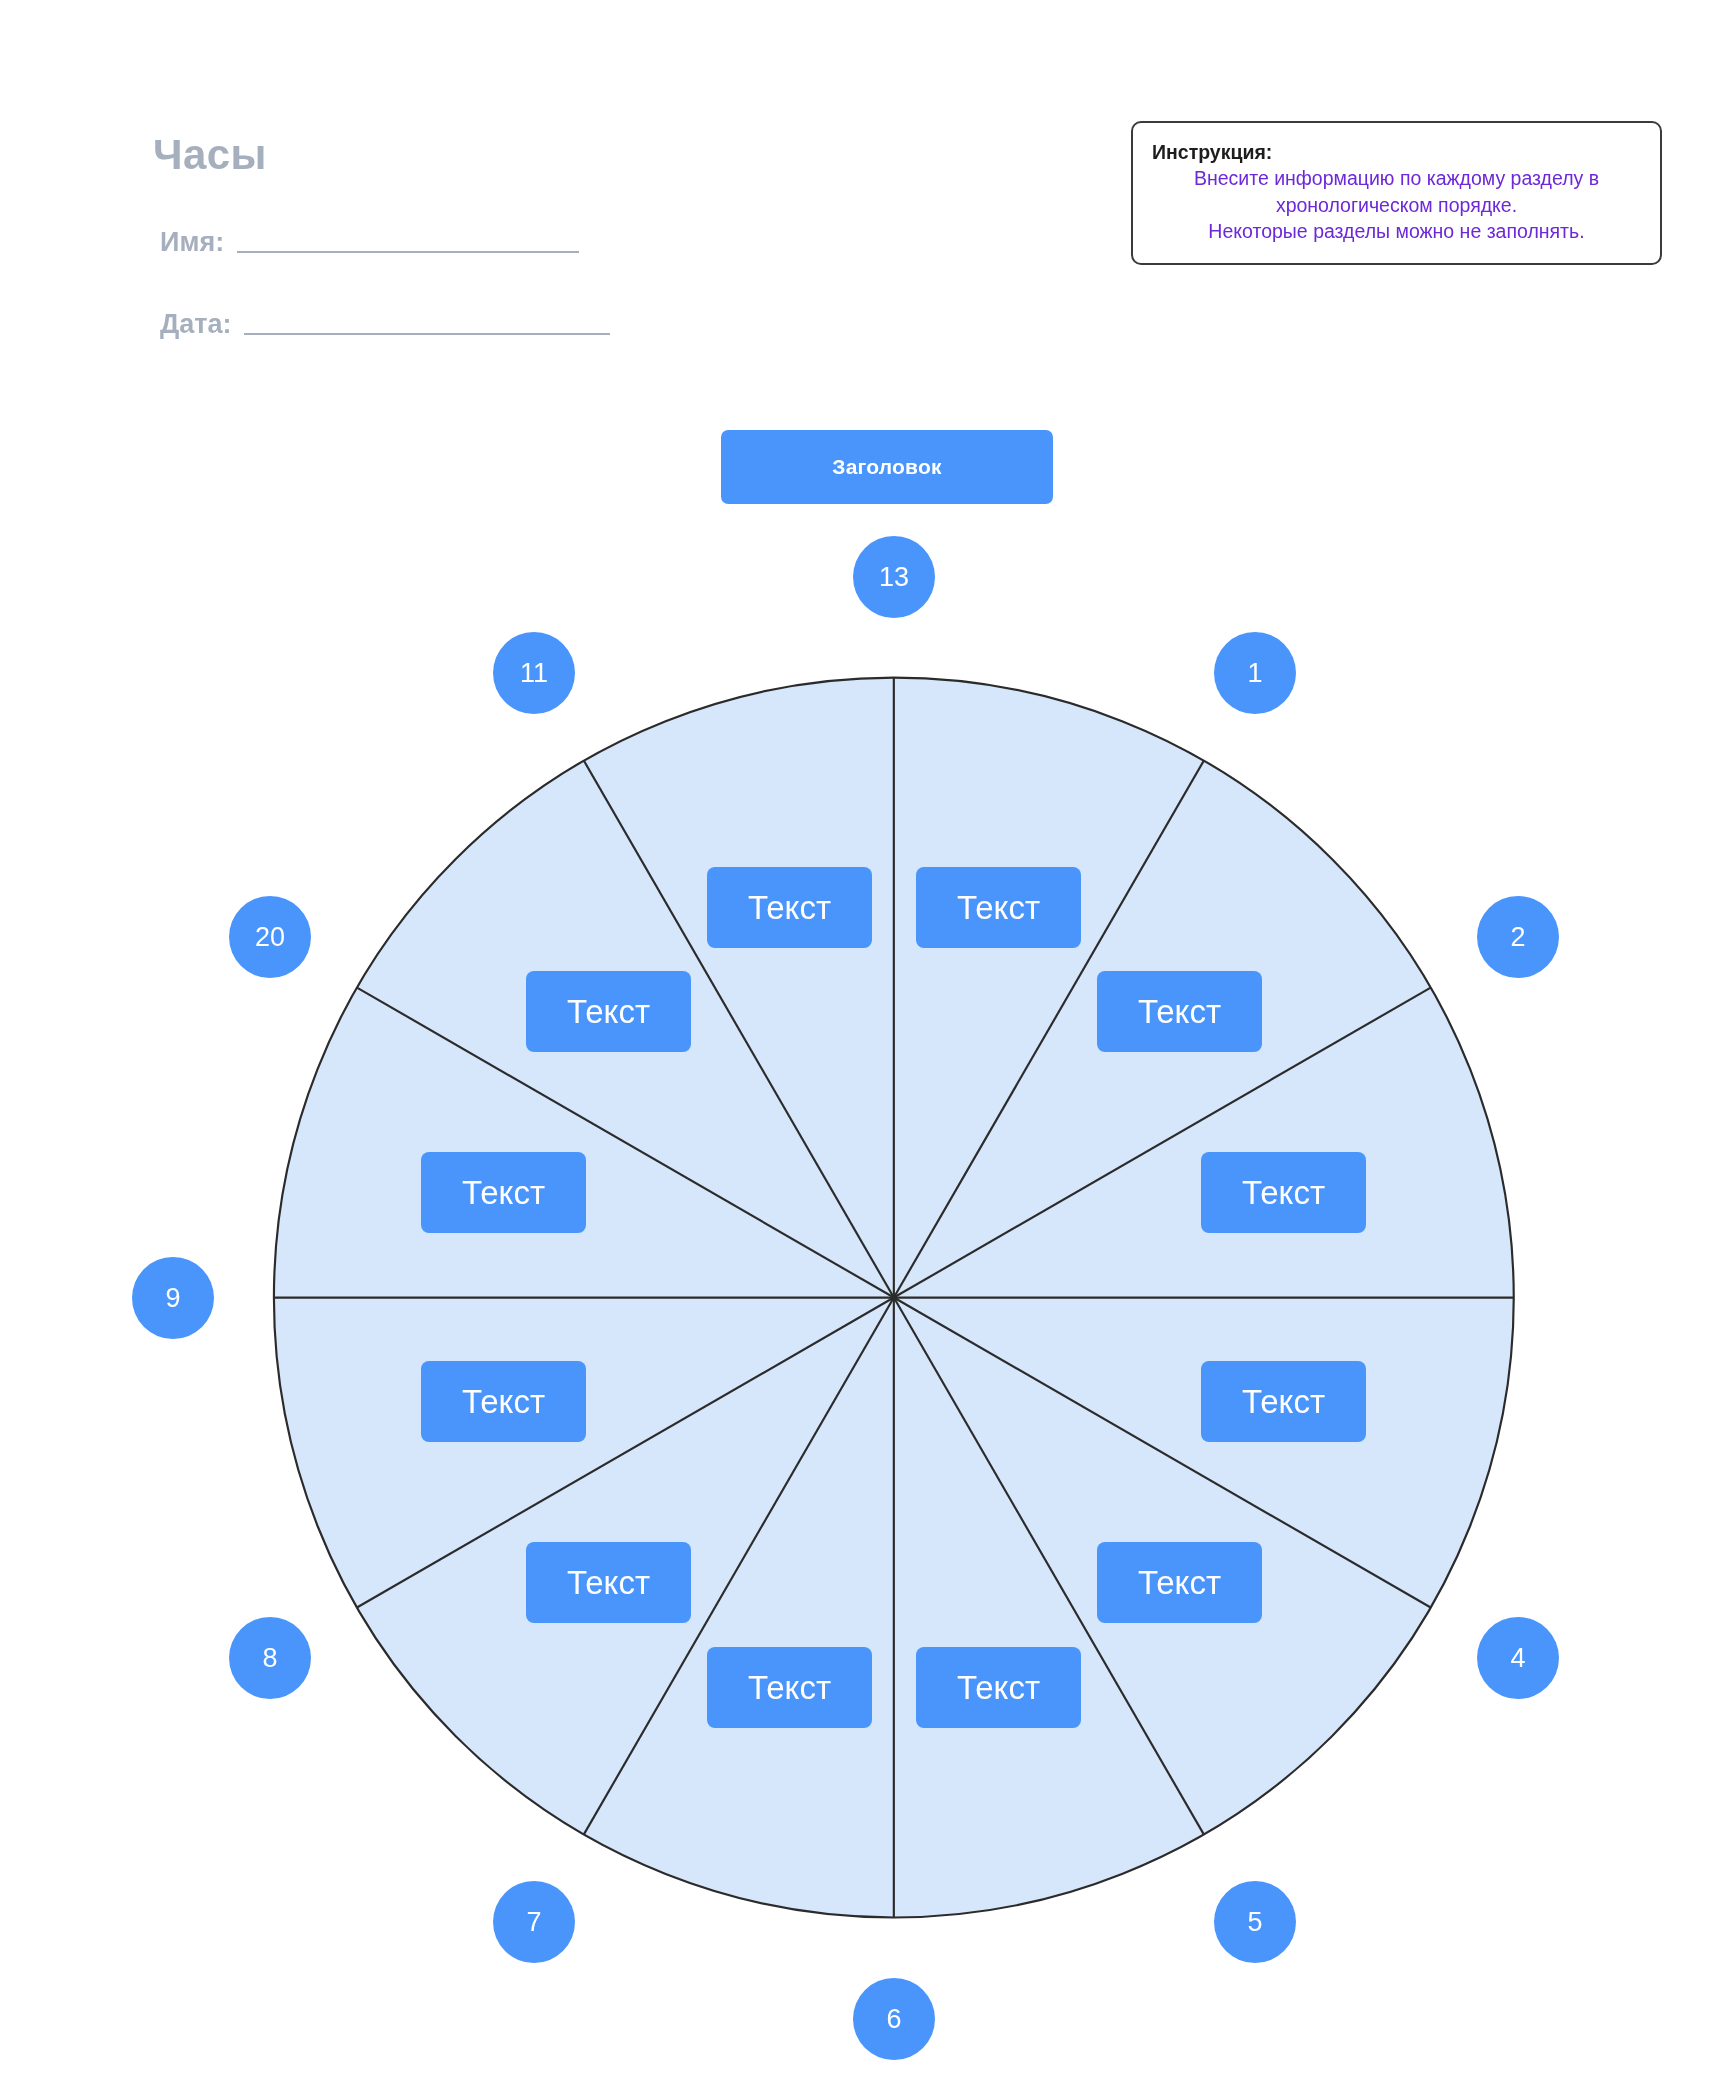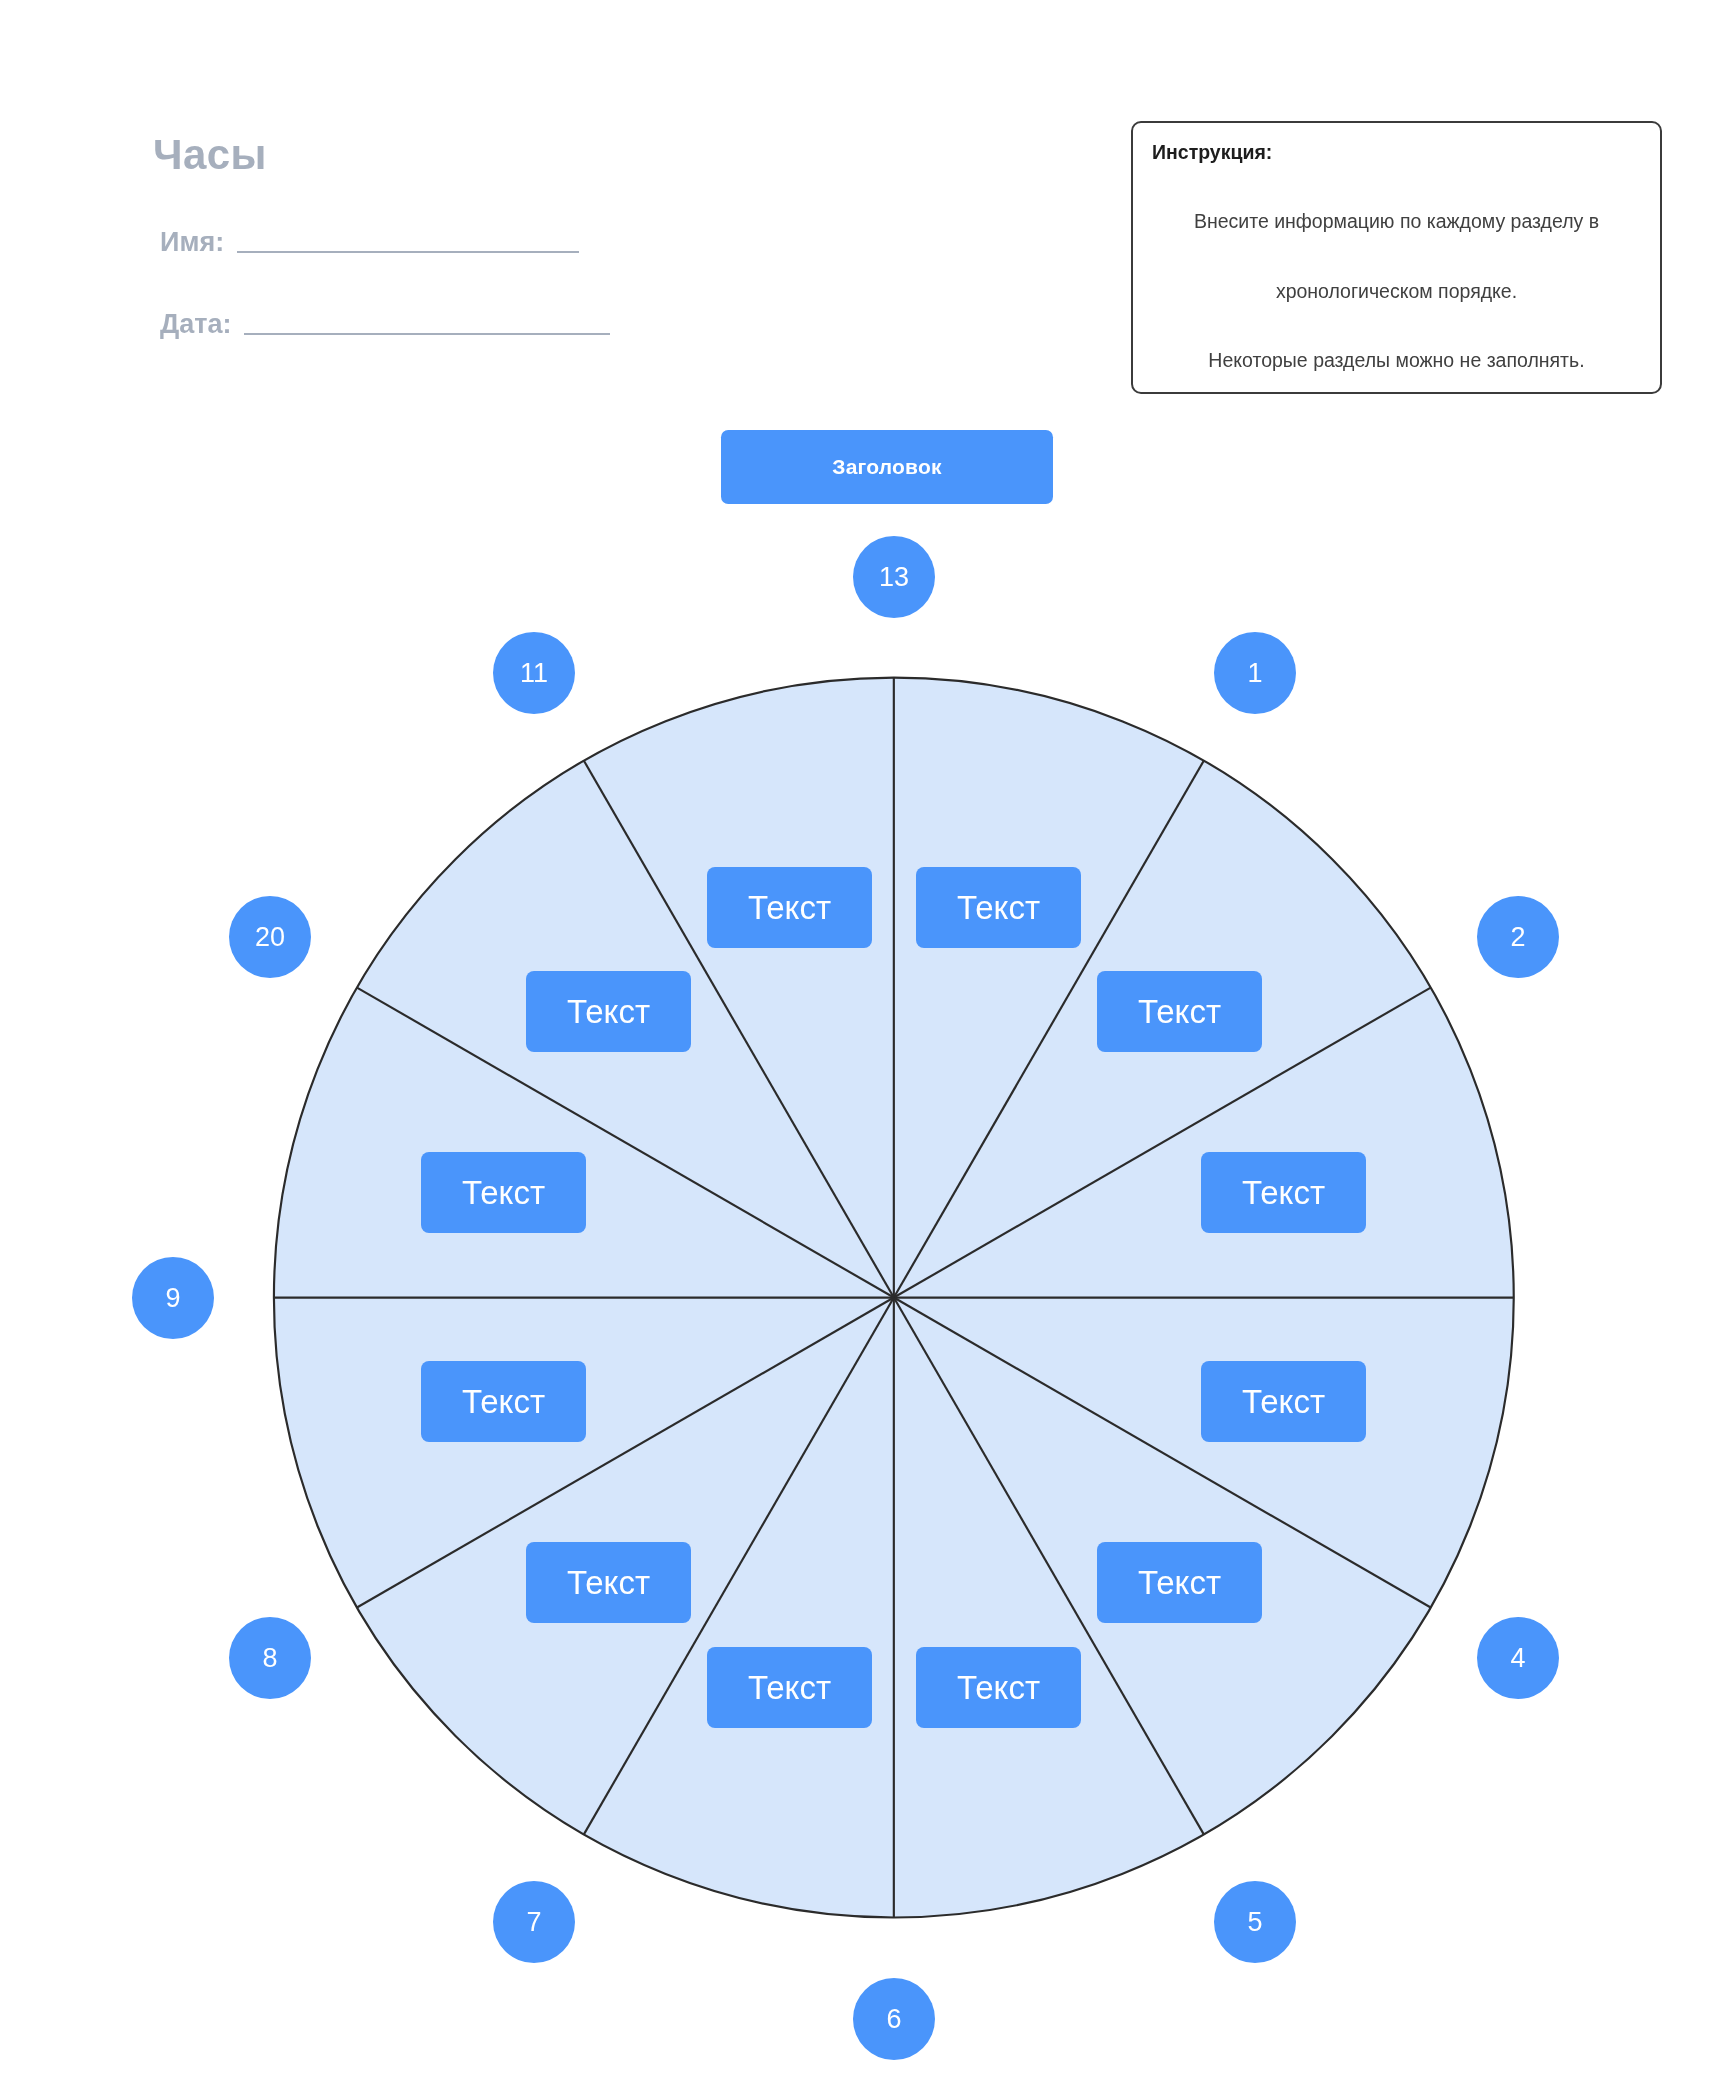--- a/index.html
+++ b/index.html
@@ -64,23 +64,22 @@
   }
   #instruction-title {
     font-size: 19.5px;
     font-weight: bold;
     color: #1d1d1d;
     text-align: left;
     line-height: 1.35;
   }
   .instruction-line {
     font-size: 19.5px;
-    color: #404040;
+    color: #6d28d9;
     line-height: 1.35;
-    margin-top: 43px;
   }
 
   
   #heading-button {
     position: absolute;
     left: 721px;
     top: 430px;
     width: 332px;
     height: 74px;
     background: #4a95fb;

